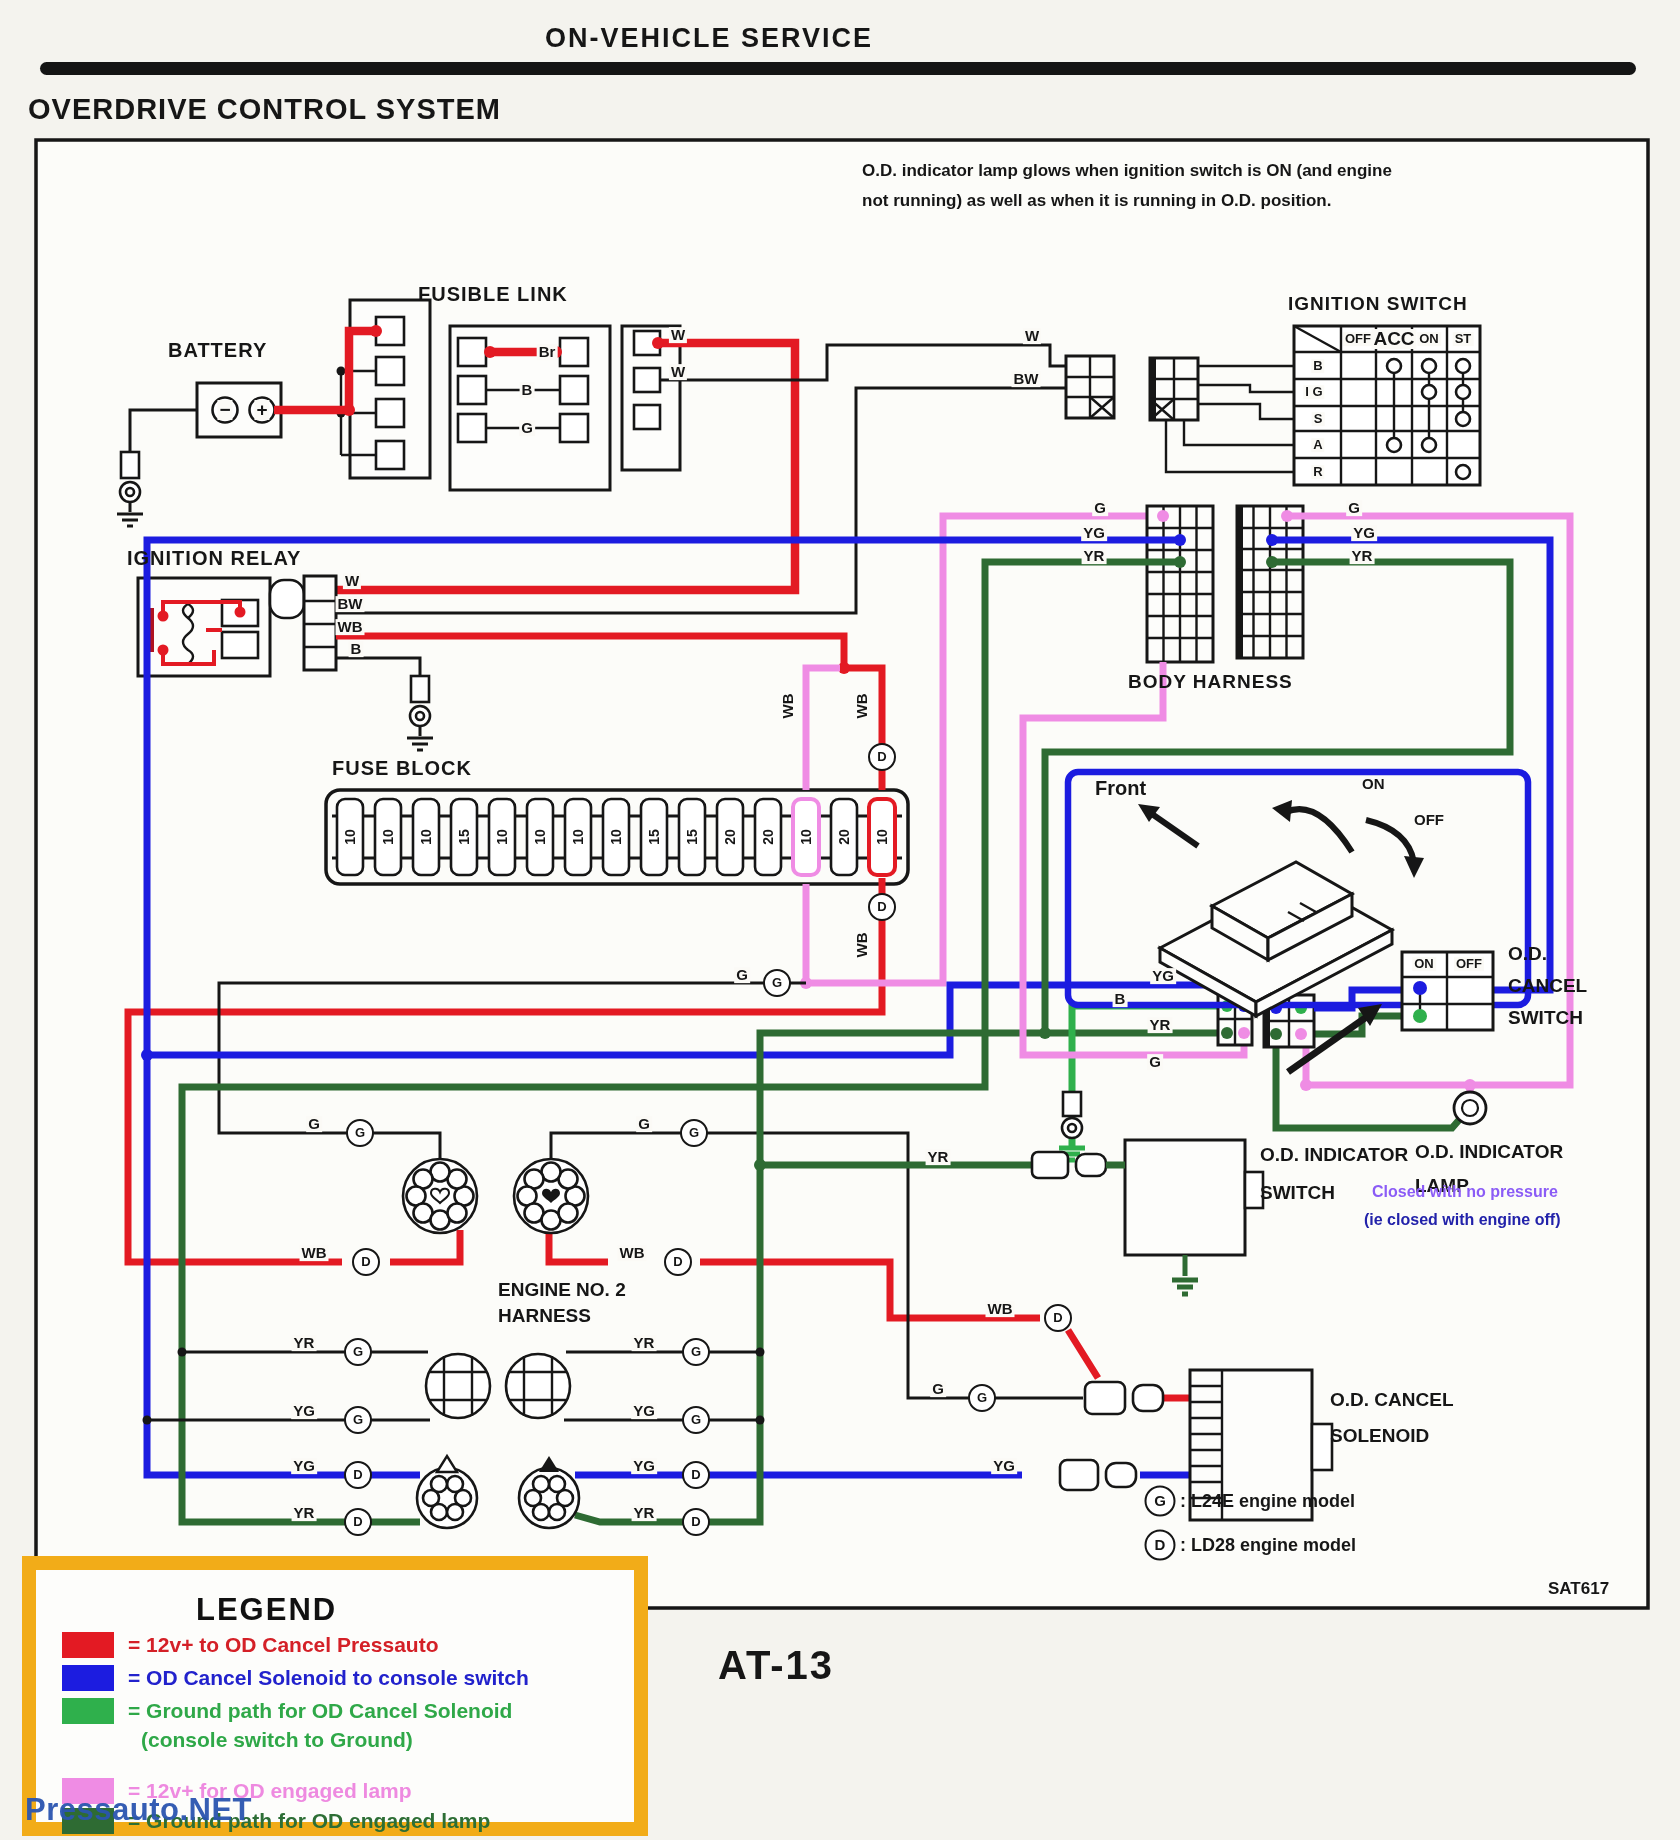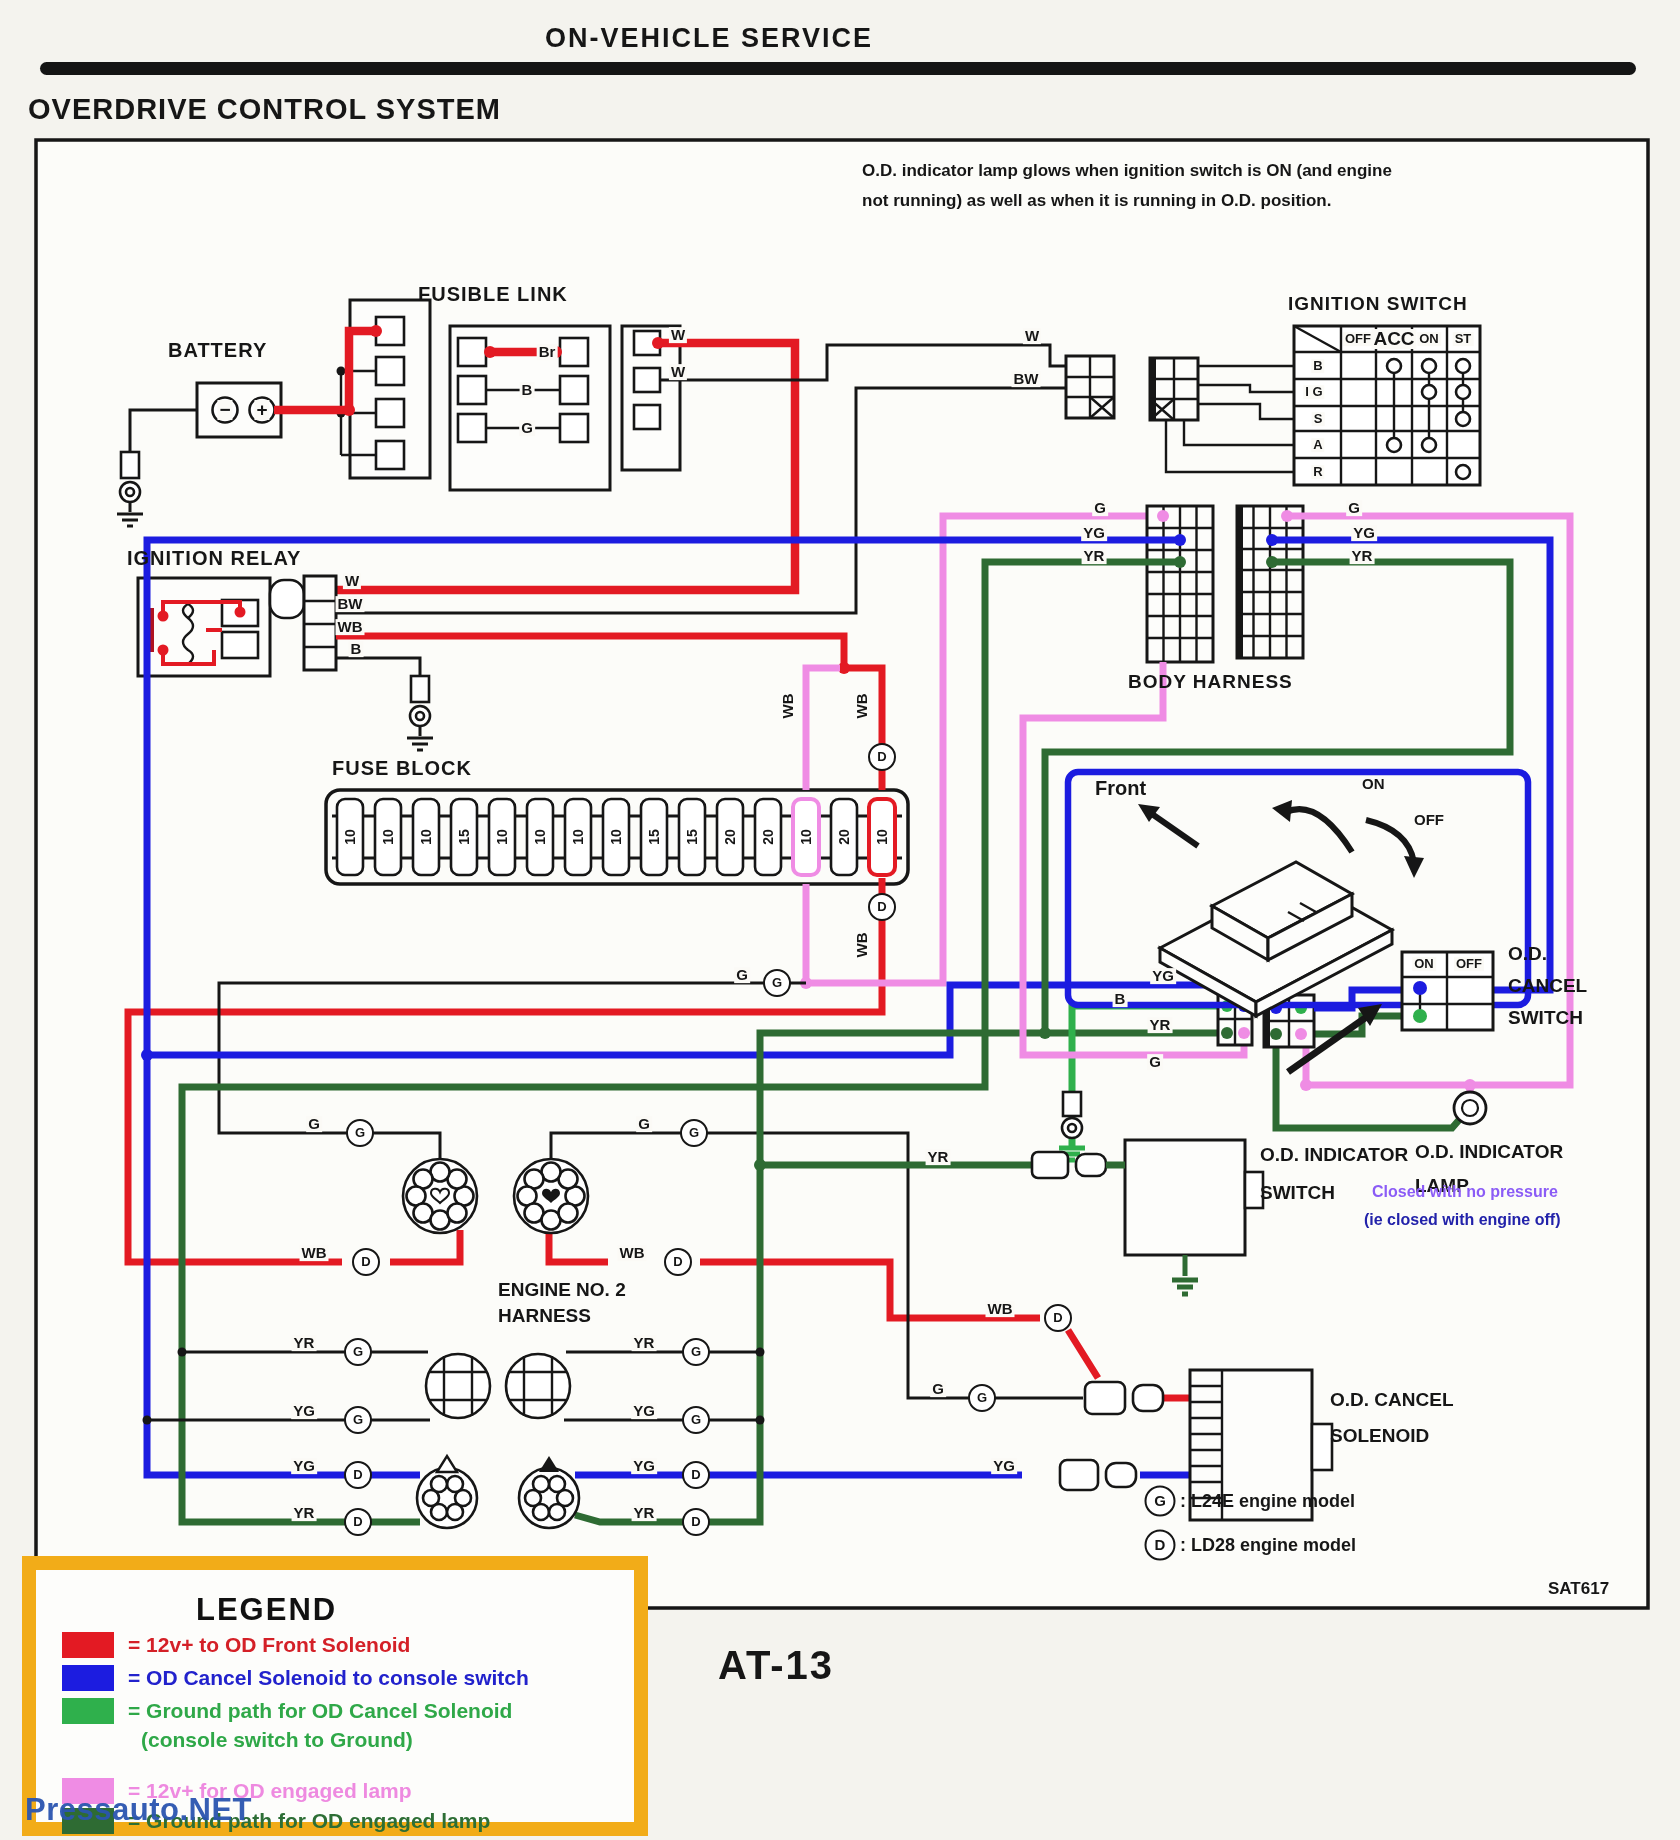--- a/index.html
+++ b/index.html
@@ -473,21 +473,21 @@
       <span class="lbl rot" style="left: 806px; top: 837px; font-size: 14px;">10</span>
       <span class="lbl rot" style="left: 844px; top: 837px; font-size: 14px;">20</span>
       <span class="lbl rot" style="left: 882px; top: 837px; font-size: 14px;">10</span>
     </div>
 
   <div id="legend-box">
     <div id="legend-inner">
       <div id="legend-title">LEGEND</div>
       <div class="leg-row" style="left:26px;top:62px">
         <span class="leg-swatch" style="background:#e31a23"></span>
-        <span style="color:#d42027">= 12v+ to OD Front Solenoid</span>
+        <span style="color:#d42027">= 12v+ to OD Cancel Pressauto</span>
       </div>
       <div class="leg-row" style="left:26px;top:95px">
         <span class="leg-swatch" style="background:#1c1ce0"></span>
         <span style="color:#2222cc">= OD Cancel Solenoid to console switch</span>
       </div>
       <div class="leg-row" style="left:26px;top:128px">
         <span class="leg-swatch" style="background:#2fb04c"></span>
         <span style="color:#2fa848">= Ground path for OD Cancel Solenoid</span>
       </div>
       <div class="leg-sub" style="left:105px;top:158px;color:#2fa848">(console switch to Ground)</div>

